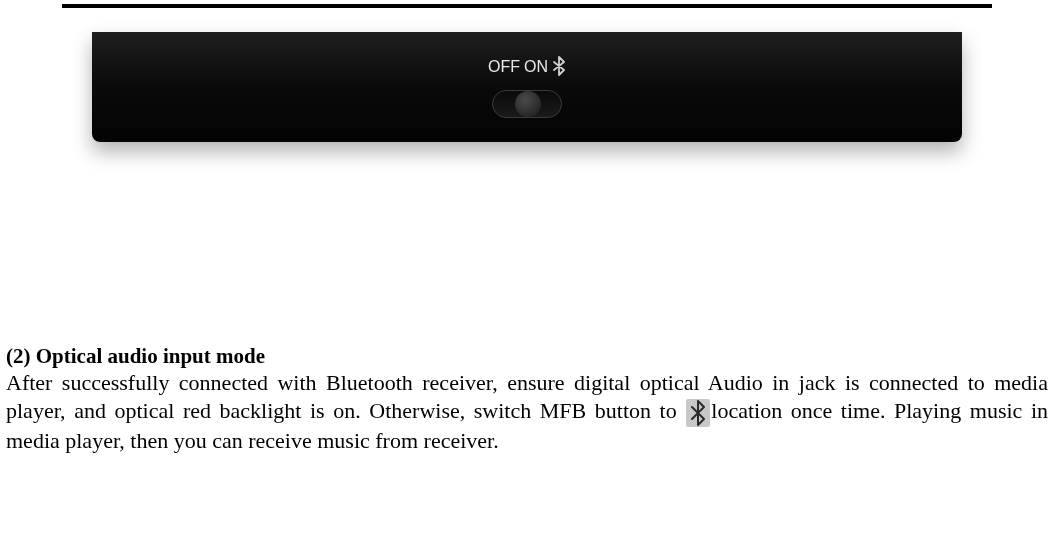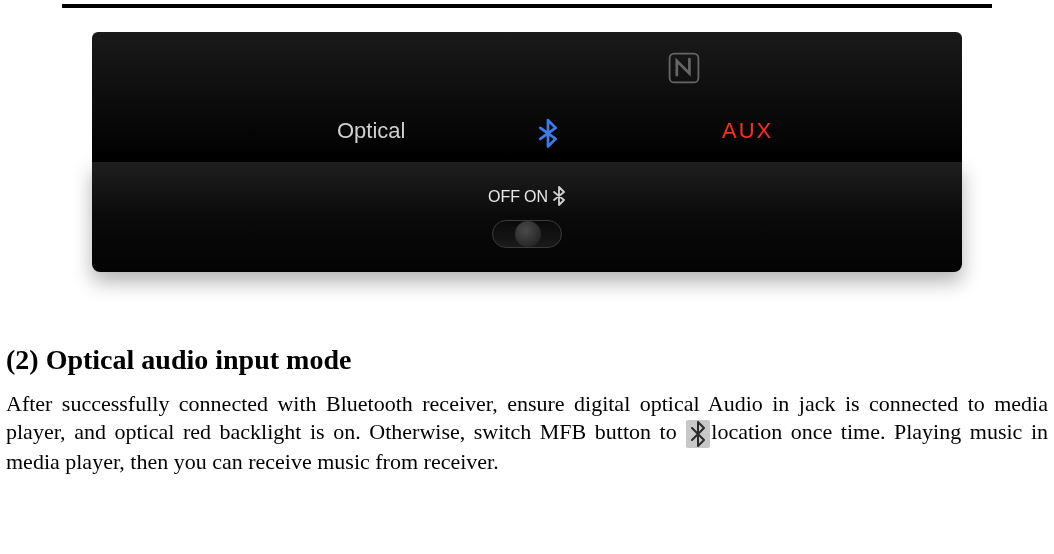--- a/index.html
+++ b/index.html
@@ -126,23 +126,23 @@
     .switch-bt-icon {
       width: 14px;
       height: 20px;
       margin-top: 2px;
     }
     .content {
       padding: 28px 6px 0 6px;
       width: 100%;
     }
     .section-heading {
-      font-size: 28px;
+      font-size: 21px;
       font-weight: bold;
-      margin-bottom: 14px;
+      margin-bottom: 0;
     }
     .section-body {
       font-size: 22px;
       line-height: 1.28;
       text-align: justify;
     }
     .inline-bt-icon {
       display: inline-block;
       width: 24px;
       height: 28px;
@@ -159,35 +159,20 @@
       width: 16px;
       height: 26px;
     }
   </style>
 </head>
 <body>
 
 <div class="figure-container">
   <div class="figure">
     <div class="device">
-      <div class="device-top">
-        <div class="nfc-logo">
-          <svg viewBox="0 0 40 40">
-            <rect x="4" y="4" width="32" height="32" rx="5" fill="none" stroke="#666" stroke-width="2"></rect>
-            <path d="M 12 28 L 12 12 L 26 26 L 26 10" fill="none" stroke="#666" stroke-width="3" stroke-linecap="round"></path>
-          </svg>
-        </div>
-        <div class="optical-label">Optical</div>
-        <div class="bt-indicator">
-          <svg viewBox="0 0 20 28">
-            <path d="M 10 2 L 10 26 L 17 19 L 3 9 M 10 2 L 17 9 L 3 19" fill="none" stroke="#3b7de8" stroke-width="2.5" stroke-linejoin="round" stroke-linecap="round"></path>
-          </svg>
-        </div>
-        <div class="aux-label">AUX</div>
-      </div>
       <div class="device-bottom">
         <div class="switch-area">
           <span class="switch-label-off">OFF</span>
           <span class="switch-label-on">ON</span>
           <span class="switch-bt-icon">
             <svg viewBox="0 0 14 20">
               <path d="M 7 1 L 7 19 L 12 14 L 2 6 M 7 1 L 12 6 L 2 14" fill="none" stroke="#d0d0d0" stroke-width="1.8" stroke-linejoin="round" stroke-linecap="round"></path>
             </svg>
           </span>
           <div class="switch-track" style="position:absolute; left:50%; transform:translateX(-50%); top:22px;">

